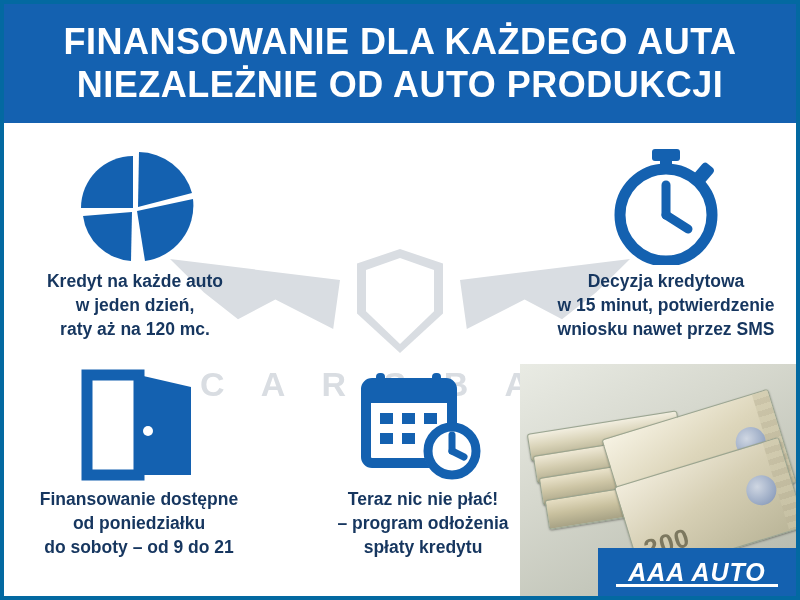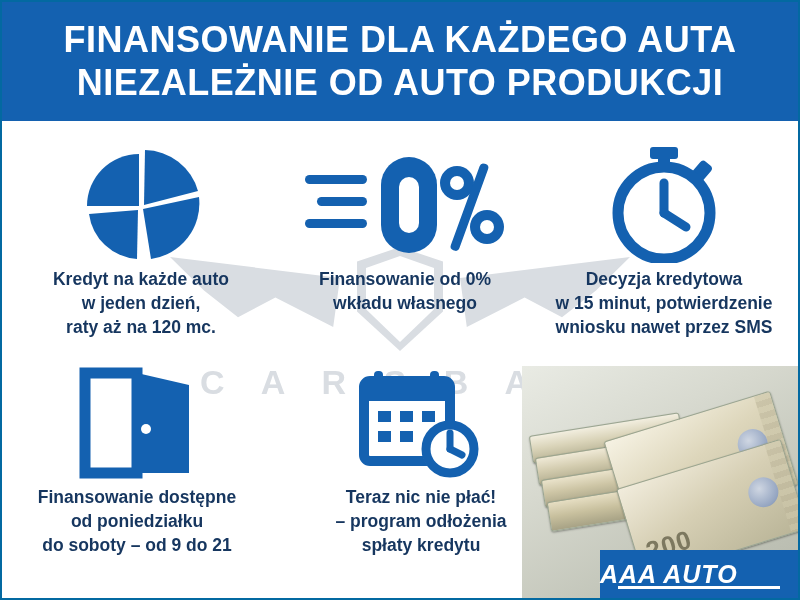--- a/index.html
+++ b/index.html
@@ -12,21 +12,21 @@
     overflow: hidden;
     font-family: "Liberation Sans", sans-serif;
     background: #ffffff;
   }
   .poster {
     position: relative;
     width: 800px;
     height: 600px;
     background: #ffffff;
     box-sizing: border-box;
-    border: 2px solid #0369a1;
+    border: 4px solid #0369a1;
     overflow: hidden;
   }
   
   .header {
     position: absolute;
     left: 0;
     top: 0;
     width: 100%;
     height: 119px;
     background: #1461b0;
@@ -123,21 +123,21 @@
     align-items: center;
     justify-content: center;
   }
   .cell .caption {
     font-size: 17.5px;
     font-weight: bold;
     line-height: 1.38;
     color: #16365f;
     white-space: pre-line;
   }
-  .c1 { left: 8px;   top: 22px; }
+  .c1 { left: 0;   top: 22px; }
   .c2 { left: 272px; top: 22px; }
   .c3 { left: 528px; top: 22px; width: 268px; }
   .c4 { left: 4px;   top: 240px; }
   .c5 { left: 288px; top: 240px; }
   
   .money {
     position: absolute;
     right: 0;
     bottom: 0;
     width: 276px;
@@ -223,20 +223,21 @@
   
   .logo {
     position: absolute;
     right: 0;
     bottom: 0;
     width: 198px;
     height: 48px;
     background: #1461b0;
     display: flex;
     align-items: center;
+    justify-content: center;
     color: #ffffff;
   }
   .logo-text {
     font-size: 25px;
     font-weight: bold;
     letter-spacing: 1px;
     font-style: italic;
   }
   .logo-underline {
     position: absolute;
@@ -277,38 +278,20 @@
           <path d="M64 4 A56 56 0 0 1 117 45 L63 59 Z" fill="#1461b0"></path>
           <path d="M118 51 A56 56 0 0 1 70 113 L62 63 Z" fill="#1461b0"></path>
           <path d="M56 113 A52 52 0 0 1 8 68 L57 64 Z" fill="#1461b0"></path>
         </svg>
       </div>
       <div class="caption">Kredyt na każde auto
 w jeden dzień,
 raty aż na 120 mc.</div>
     </div>
 
-    <div class="cell c2">
-      <div class="icon">
-        <svg width="200" height="104" viewBox="0 0 200 104">
-          <rect x="0" y="22" width="62" height="9" rx="4.5" fill="#1461b0"></rect>
-          <rect x="12" y="44" width="50" height="9" rx="4.5" fill="#1461b0"></rect>
-          <rect x="0" y="66" width="62" height="9" rx="4.5" fill="#1461b0"></rect>
-          <rect x="76" y="4" width="56" height="96" rx="28" fill="#1461b0"></rect>
-          <rect x="94" y="24" width="20" height="56" rx="10" fill="#ffffff"></rect>
-          <circle cx="152" cy="30" r="17" fill="#1461b0"></circle>
-          <circle cx="152" cy="30" r="7" fill="#ffffff"></circle>
-          <circle cx="182" cy="74" r="17" fill="#1461b0"></circle>
-          <circle cx="182" cy="74" r="7" fill="#ffffff"></circle>
-          <rect x="160" y="8" width="9" height="92" rx="4" fill="#1461b0" transform="rotate(20 164 54)"></rect>
-        </svg>
-      </div>
-      <div class="caption">Finansowanie od 0%
-wkładu własnego</div>
-    </div>
 
     <div class="cell c3">
       <div class="icon">
         <svg width="116" height="116" viewBox="0 0 116 116">
           <rect x="44" y="0" width="28" height="12" rx="3" fill="#1461b0"></rect>
           <rect x="88" y="14" width="14" height="22" rx="4" fill="#1461b0" transform="rotate(40 95 25)"></rect>
           <circle cx="58" cy="66" r="46" fill="none" stroke="#1461b0" stroke-width="11"></circle>
           <rect x="52" y="8" width="12" height="14" fill="#1461b0"></rect>
           <path d="M58 66 L58 36" stroke="#1461b0" stroke-width="9" stroke-linecap="round"></path>
           <path d="M58 66 L80 80" stroke="#1461b0" stroke-width="9" stroke-linecap="round"></path>

